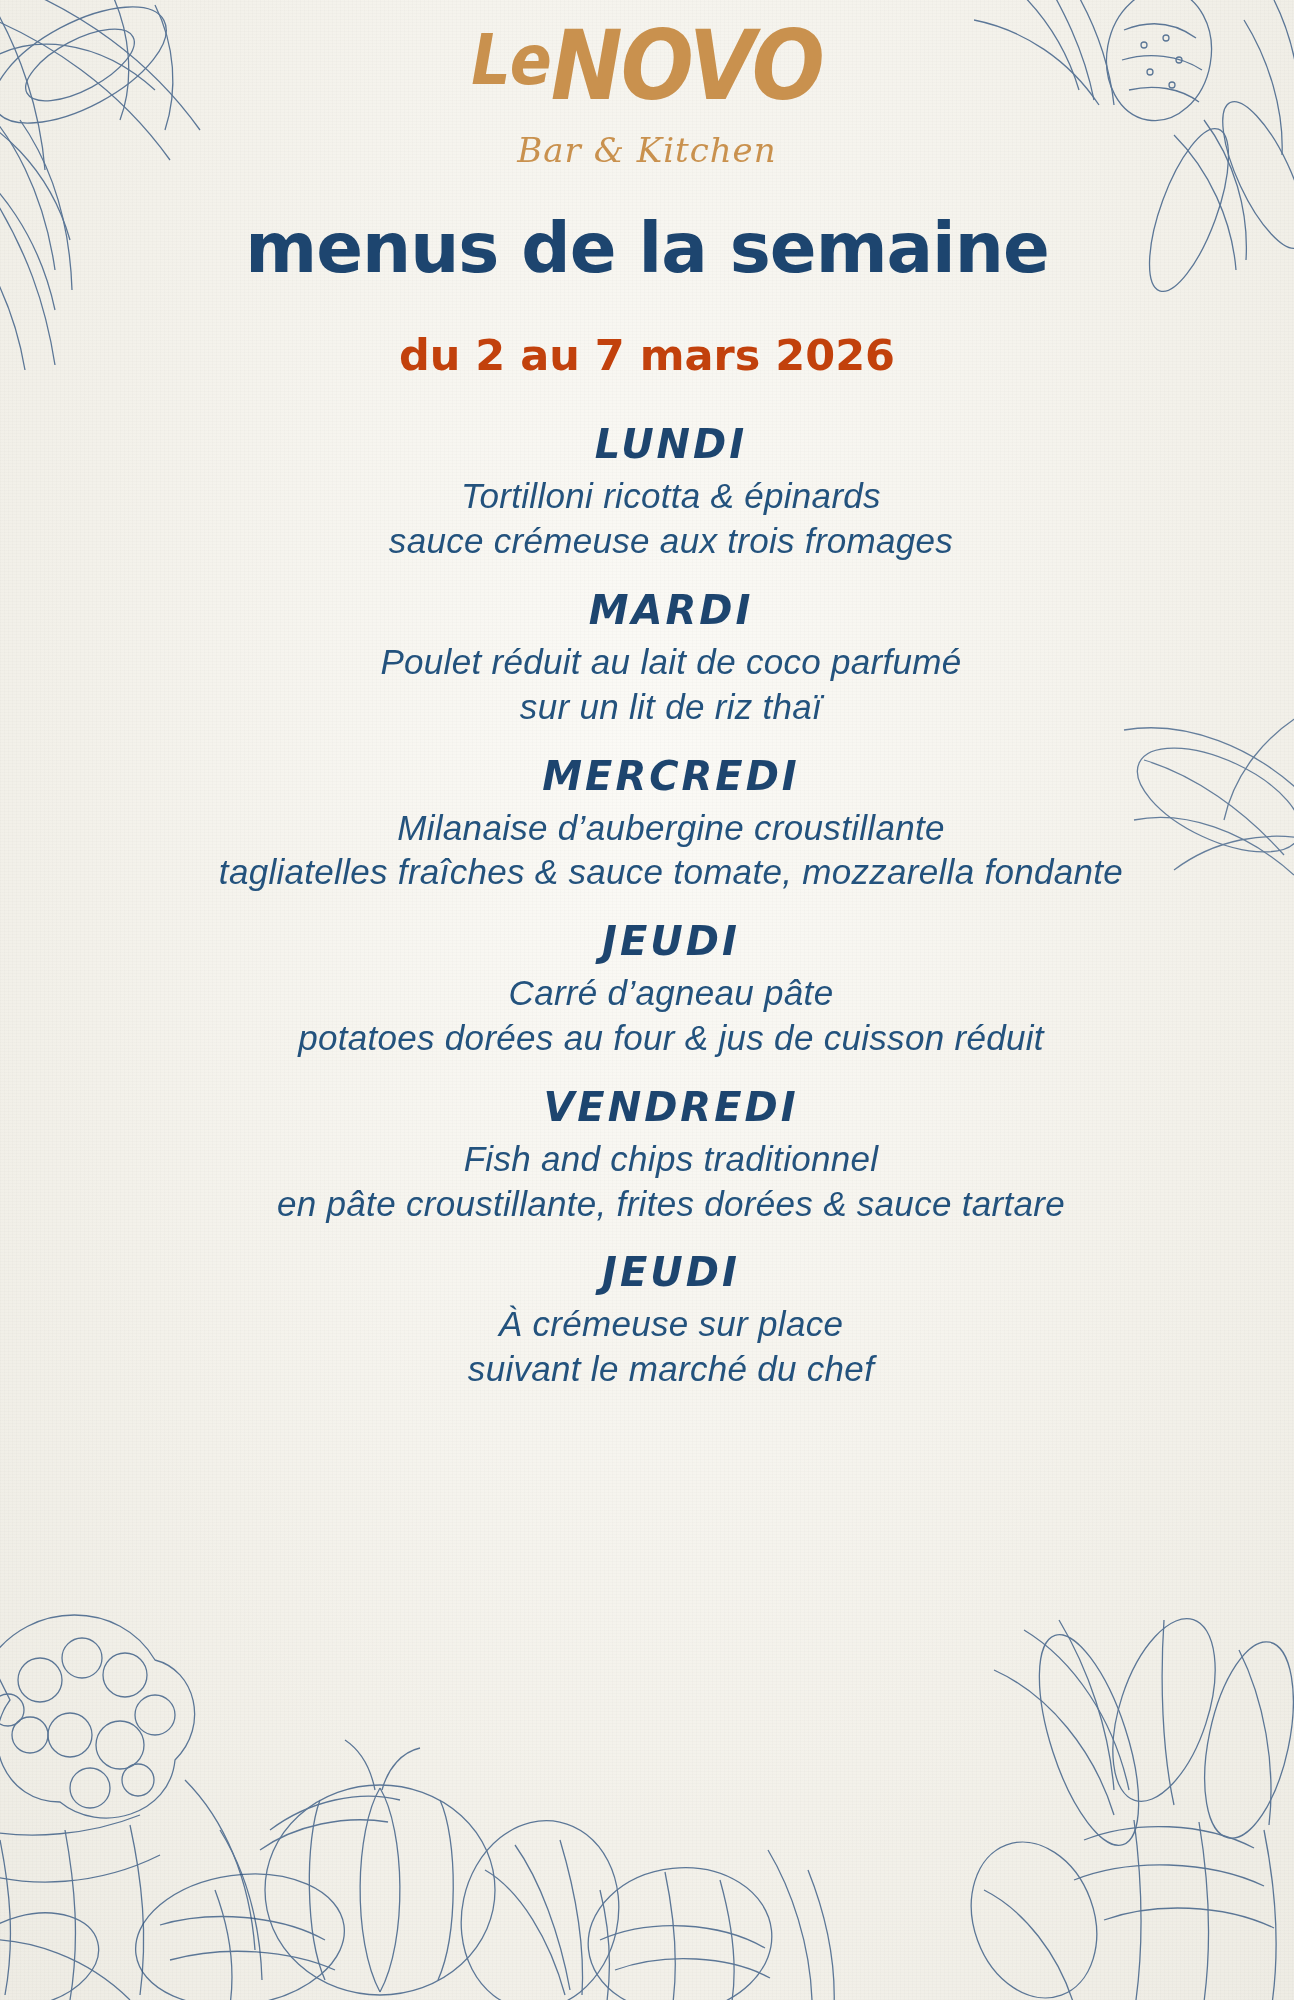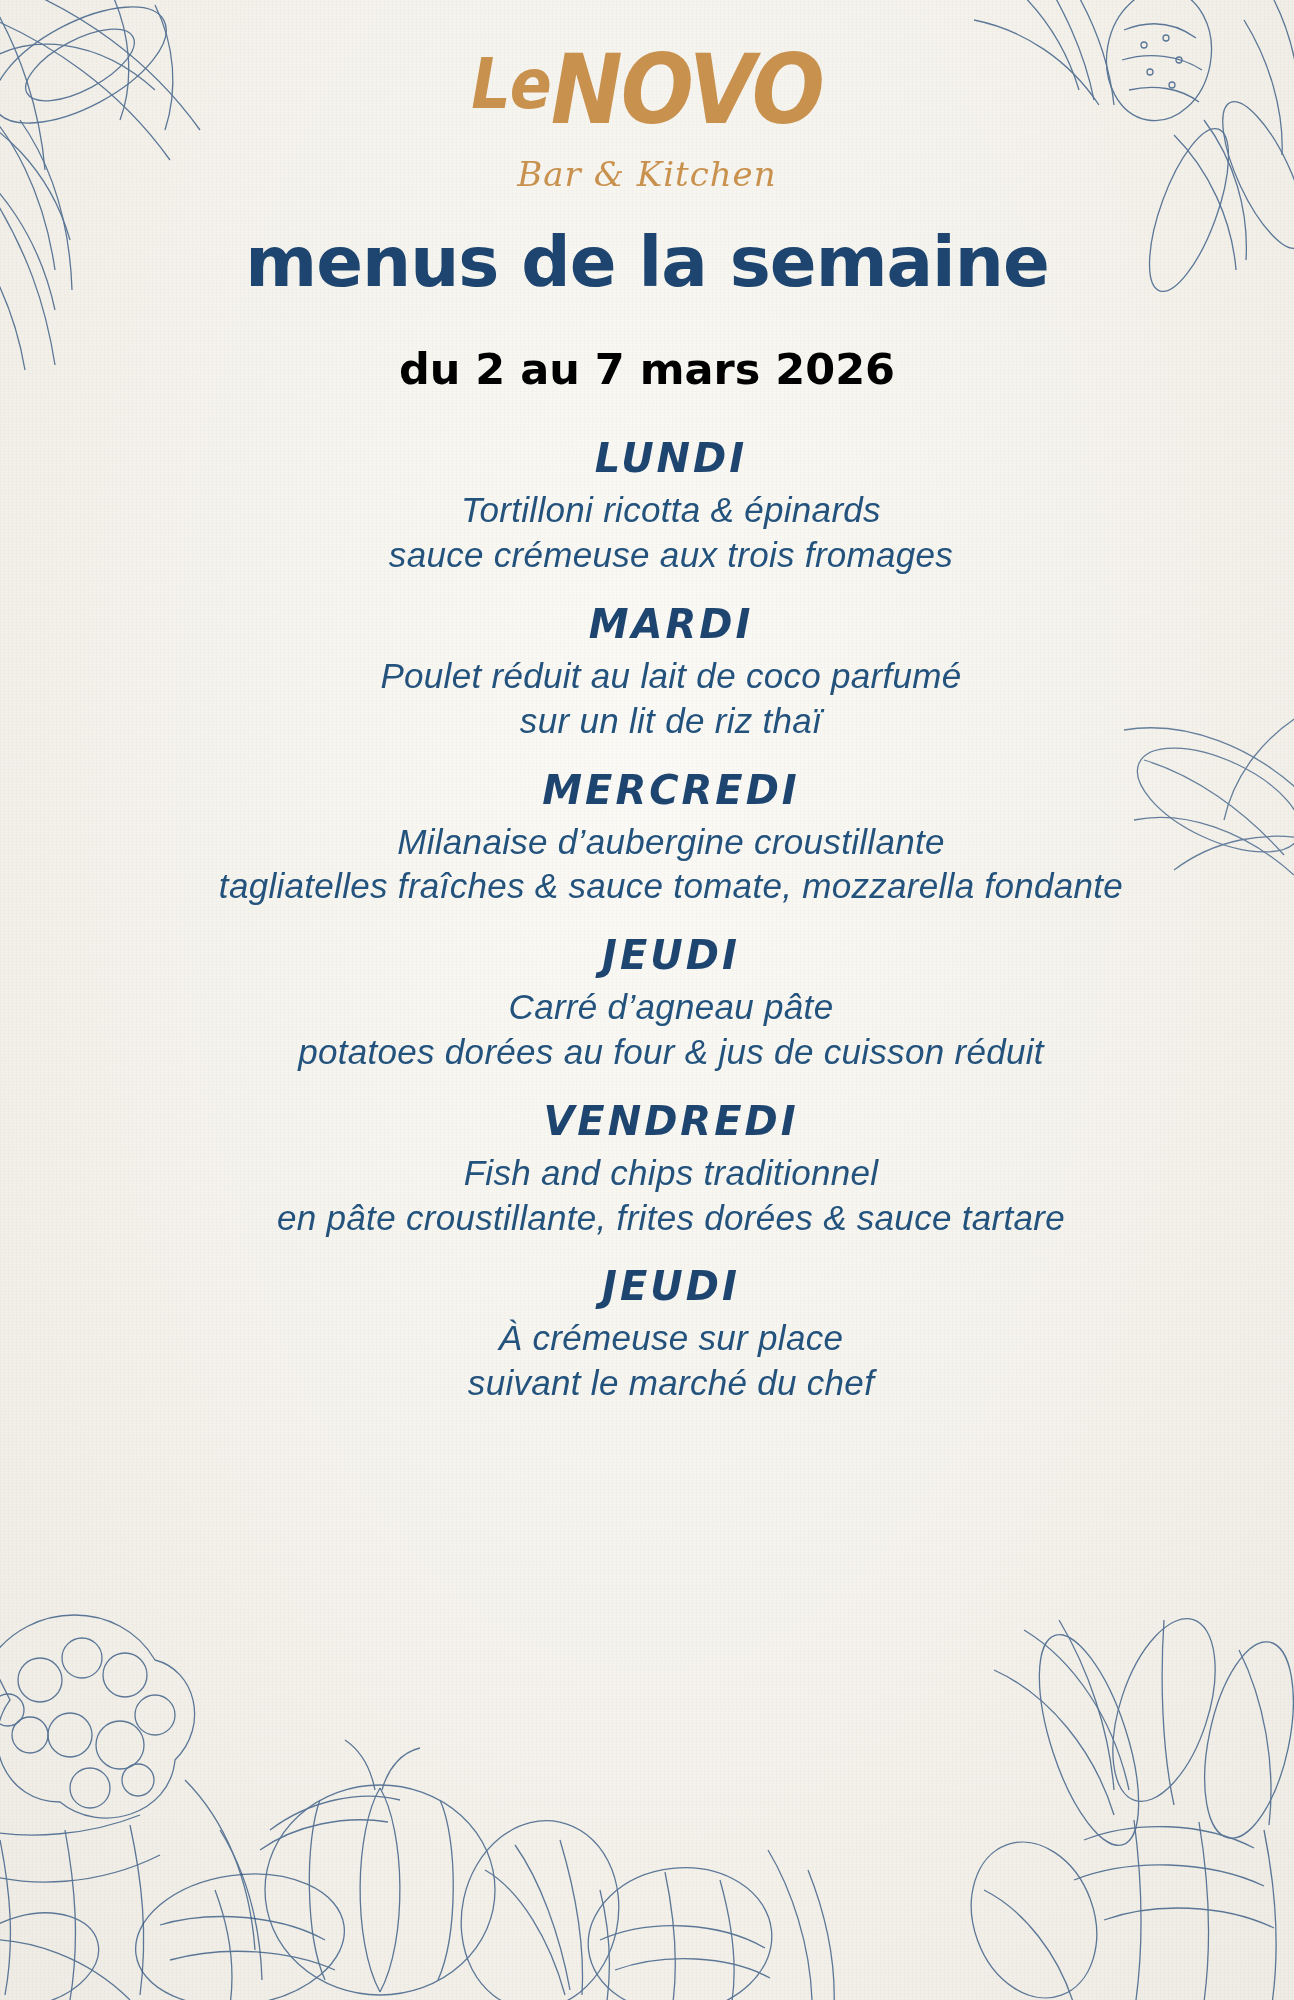--- a/index.html
+++ b/index.html
@@ -48,21 +48,20 @@
   .content {
     position: relative;
     z-index: 5;
     width: 1294px;
     text-align: center;
   }
 
   
   .logo-block {
     padding-top: 26px;
-    margin-top: 24px;
   }
   .logo-word {
     font-family: "DejaVu Sans", sans-serif;
     font-weight: bold;
     font-style: italic;
     font-size: 86px;
     letter-spacing: -2px;
     color: #c9914e;
     line-height: 0.95;
     display: inline-block;
@@ -78,34 +77,34 @@
     margin-top: 22px;
     font-family: "DejaVu Serif", serif;
     font-style: italic;
     font-size: 34px;
     color: #c9914e;
     letter-spacing: 1px;
   }
 
   
   .title {
-    margin-top: 32px;
+    margin-top: 42px;
     font-family: "DejaVu Sans", sans-serif;
     font-weight: bold;
     font-size: 69px;
     color: #1d456f;
     letter-spacing: -1px;
     line-height: 1.05;
   }
   .subtitle {
     margin-top: 12px;
     font-family: "DejaVu Sans", sans-serif;
     font-weight: bold;
     font-size: 43px;
-    color: #000000;
+    color: #c2410c;
     letter-spacing: 0px;
   }
 
   
   .menu {
     margin-top: 40px;
     margin-left: 48px;
   }
   .day {
     margin-bottom: 22px;

